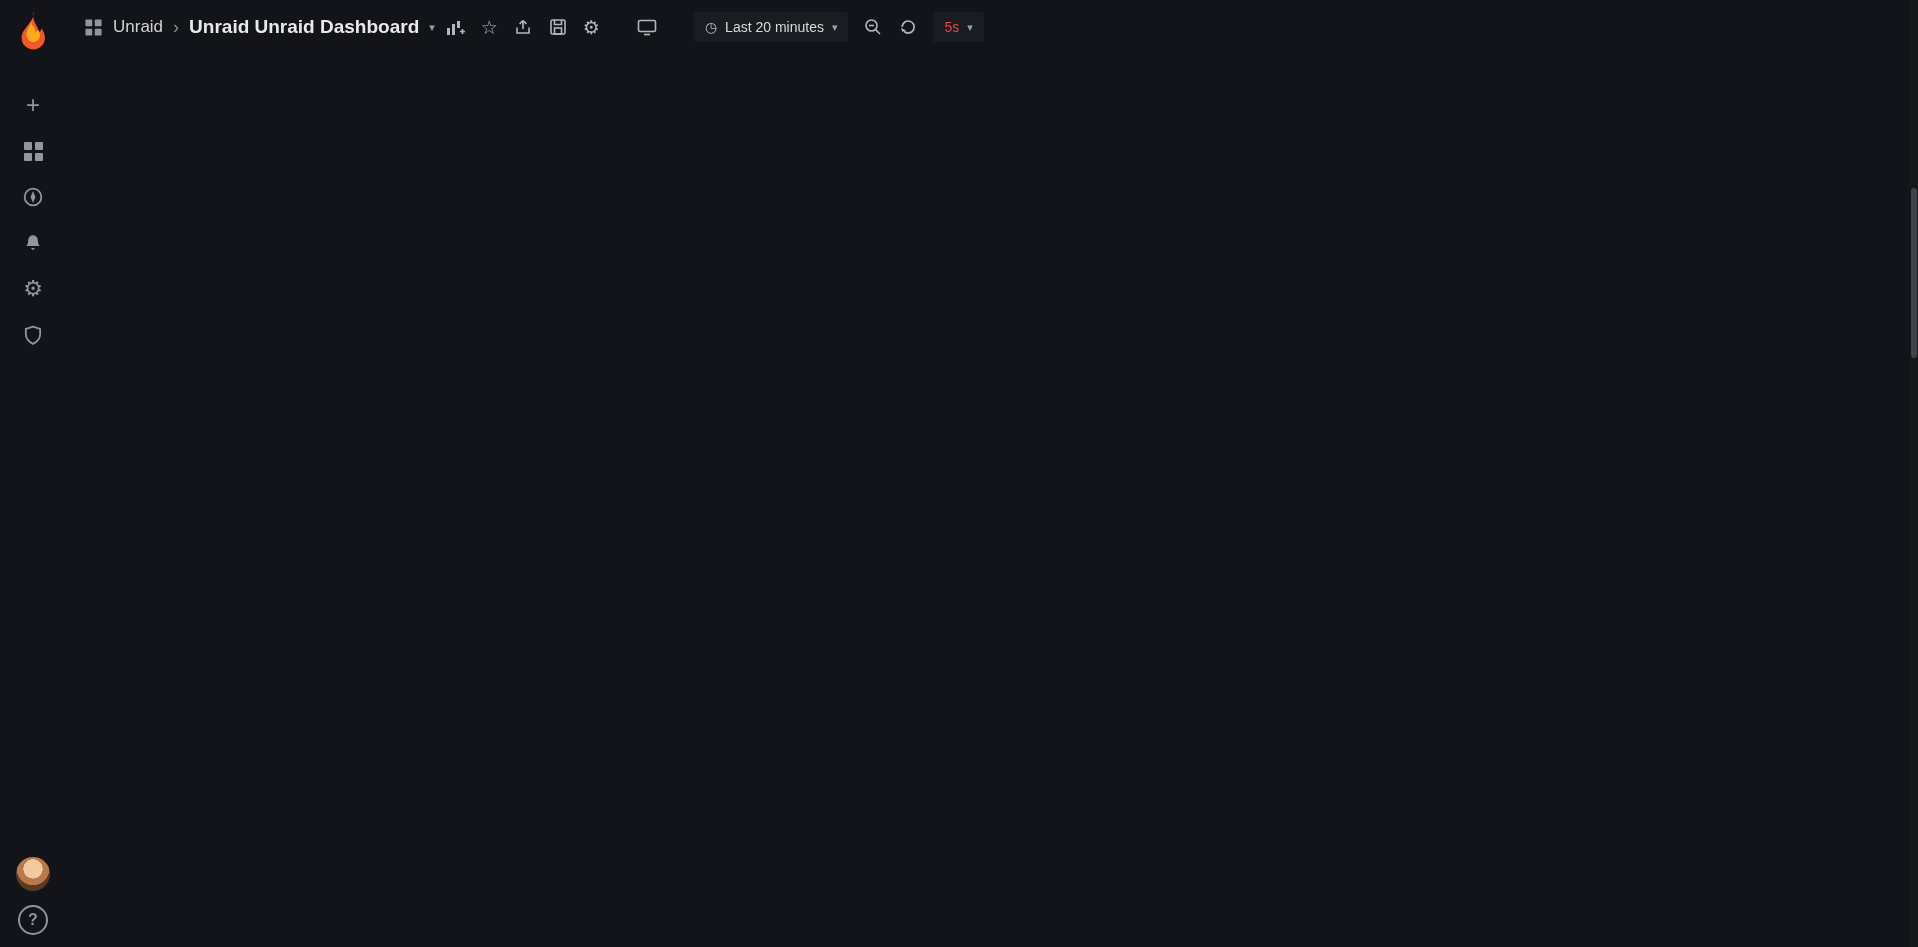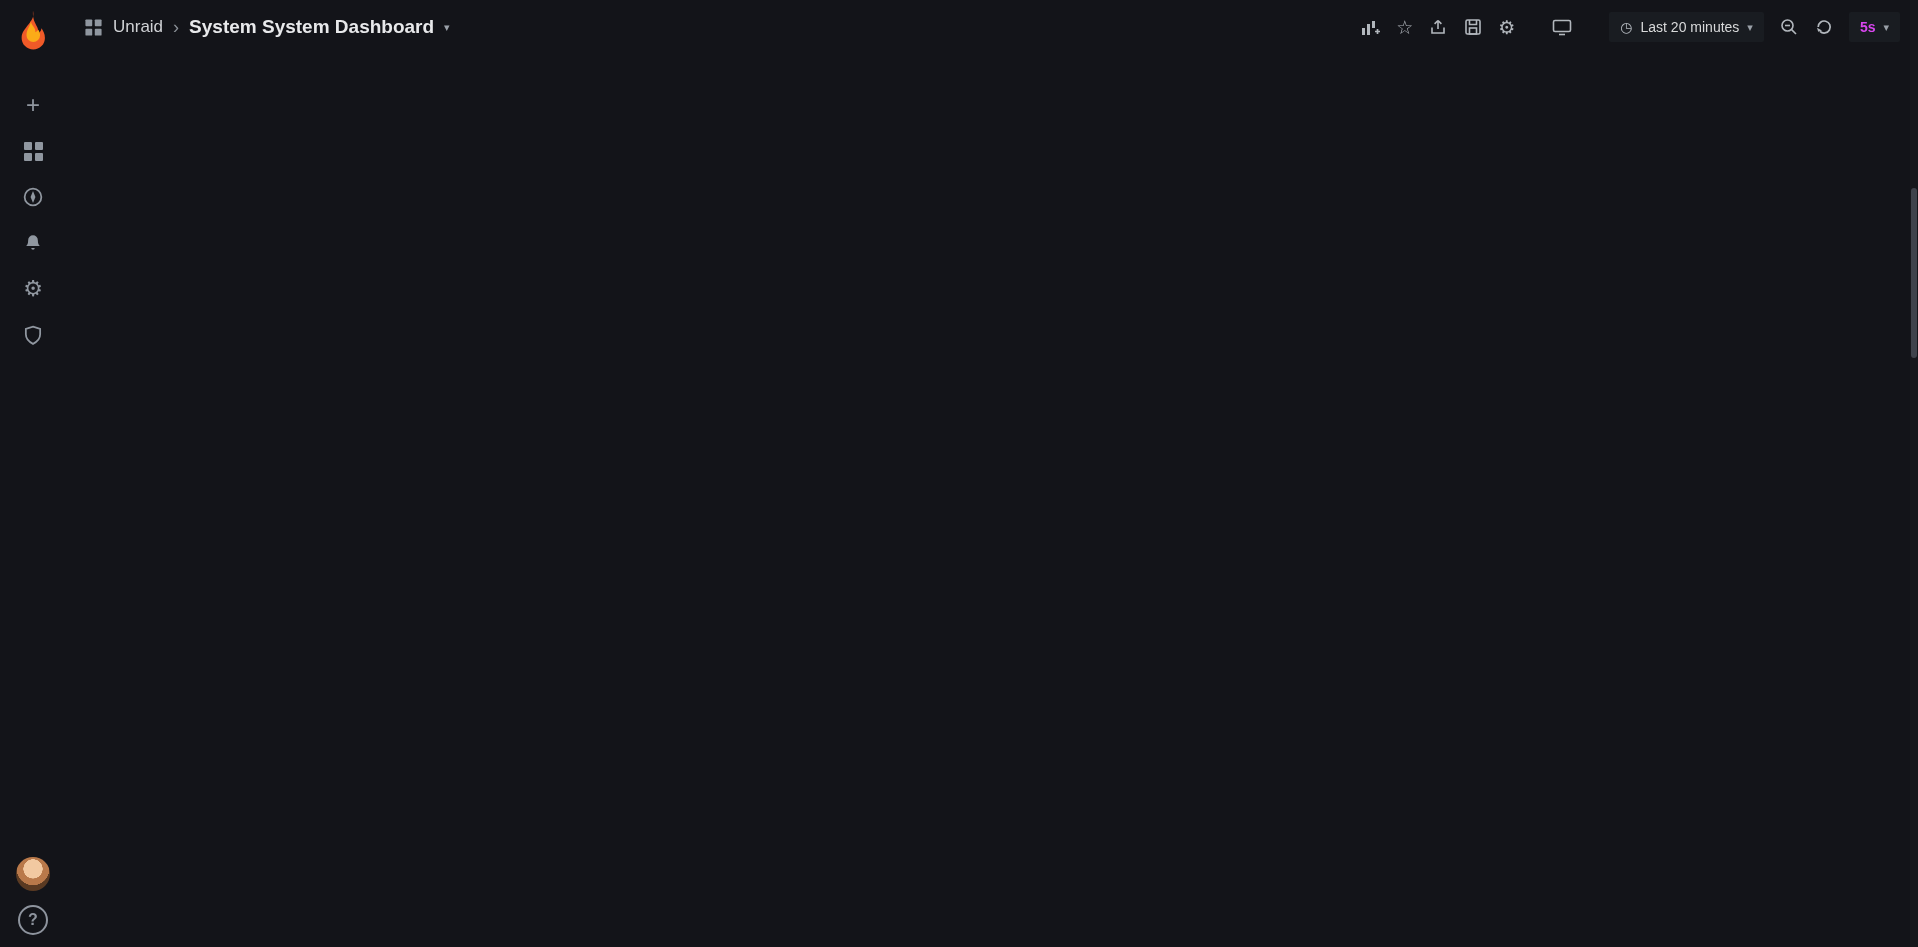--- a/index.html
+++ b/index.html
@@ -8,33 +8,33 @@
 
 .sidebar{width:66px;flex:none;display:flex;flex-direction:column;align-items:center;padding:8px 0 12px;background:#131419}
 .logo{width:44px;height:44px;margin-bottom:30px}
 .side-btn{width:46px;height:46px;display:flex;align-items:center;justify-content:center;color:#9097a0;font-size:24px;cursor:pointer}
 .squares{display:grid;grid-template-columns:8px 8px;gap:3px}
 .squares i{width:8px;height:8px;background:#9097a0;border-radius:1px;display:block}
 .side-spacer{flex:1}
 .avatar{width:34px;height:34px;border-radius:50%;background:radial-gradient(circle at 50% 35%,#f2c9a1 34%,#b9794a 35% 58%,#5a3a22 59%);margin-bottom:14px}
 .help{width:30px;height:30px;border-radius:50%;border:2px solid #8e949e;color:#8e949e;display:flex;align-items:center;justify-content:center;font-weight:bold;font-size:16px}
 
-.main{flex:1;display:flex;flex-direction:column;min-width:0}
+.main{flex:1;display:flex;flex-direction:row;min-width:0}
 .navbar{height:54px;flex:none;display:flex;align-items:center;padding:0 18px;gap:10px}
 .crumb-root{font-size:17px;color:#d0d2d5;cursor:pointer}
 .sep{color:#8a9097;font-size:18px}
 .nav-title{font-size:19px;font-weight:bold;color:#e8e9eb;cursor:pointer}
 .caret{color:#9aa0a8;font-size:11px}
 .nav-right{margin-left:auto;display:flex;align-items:center;gap:15px}
 .icon-btn{display:flex;align-items:center;justify-content:center;color:#b2b7bd;cursor:pointer}
 .icon-btn svg{display:block}
 .glyph-btn{font-size:19px;color:#b2b7bd;cursor:pointer}
 .pick{background:#191c21;border-radius:2px;padding:7px 11px;display:flex;gap:8px;align-items:center;font-size:14px;color:#d8d9da;cursor:pointer}
 .pick .clock{font-size:14px;color:#b2b7bd}
-.interval{color:#d946ef;font-weight:bold}
+.interval{color:#ef4444;font-weight:normal}
 .nav-gap{width:6px}
 
 .dash{flex:1;padding:10px 14px 0;overflow:hidden}
 .var-row{display:flex;gap:10px;margin-bottom:10px}
 .links-row{display:flex;gap:10px;margin-bottom:12px}
 .section-h{display:flex;align-items:center;gap:9px;height:34px;font-size:18px;font-weight:bold;color:#dcdde0;cursor:pointer;margin-bottom:4px}
 .row{display:flex;gap:8px;margin-bottom:12px}
 .ups-row,.cpu-row{height:252px}
 .bottom-row{height:330px}
 .dash{width:15px;height:3px;border-radius:1px;display:inline-block;margin-right:6px;flex:none}
@@ -96,21 +96,21 @@
 
     <header class="navbar">
       <span class="squares" style="transform:scale(.85)">
           <i></i>
           <i></i>
           <i></i>
           <i></i>
         </span>
       <span class="crumb-root">Unraid</span>
       <span class="sep">›</span>
-      <span class="nav-title">System System Dashboard</span>
+      <span class="nav-title">Unraid Unraid Dashboard</span>
       <span class="caret">▾</span>
 
       <div class="nav-right">
         <span class="icon-btn">
           <svg width="21" height="21" viewBox="0 0 21 21">
               <rect x="2" y="11" width="3" height="7" fill="#b2b7bd"></rect>
               <rect x="7" y="7" width="3" height="11" fill="#b2b7bd"></rect>
               <rect x="12" y="4" width="3" height="7" fill="#b2b7bd"></rect>
               <path d="M15 14.5h5M17.5 12v5" stroke="#b2b7bd" stroke-width="1.7"></path>
             </svg>

